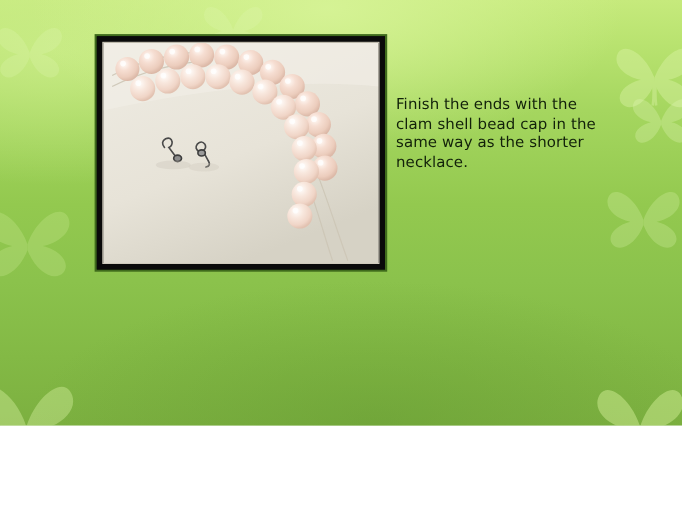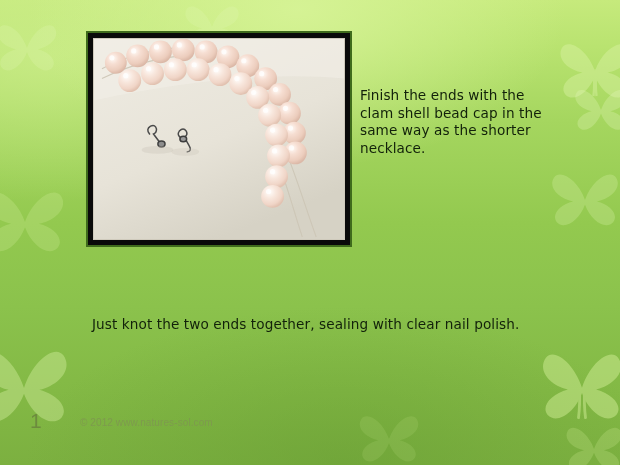--- a/index.html
+++ b/index.html
@@ -7,21 +7,21 @@
     padding: 0;
     background: #ffffff;
   }
   body {
     font-family: "DejaVu Sans", sans-serif;
   }
 
   #slide {
     position: relative;
     width: 620px;
-    height: 465px;
+    height: 387px;
     overflow: hidden;
     background:
       radial-gradient(ellipse 70% 55% at 48% 2%, rgba(214,243,150,0.95) 0%, rgba(214,243,150,0.0) 62%),
       radial-gradient(ellipse 60% 45% at 8% 12%, rgba(205,238,140,0.75) 0%, rgba(205,238,140,0.0) 70%),
       radial-gradient(ellipse 75% 50% at 55% 100%, rgba(104,158,52,0.55) 0%, rgba(104,158,52,0.0) 68%),
       linear-gradient(180deg, #c6ea7c 0%, #b9e370 10%, #a5d65f 26%, #93c94f 48%, #8bc24c 66%, #83b945 84%, #7cb040 100%);
   }
 
   
   .bf {
@@ -302,19 +302,18 @@
         </svg>
       </div>
     </div>
   </div>
 
   <div id="text-right" class="slide-text">
     <div class="para">Finish the ends with the clam shell bead cap in the same way as the shorter necklace.</div>
   </div>
 
   <div id="text-bottom" class="slide-text">
-    <div class="para">Just knot the two ends together, sealing with clear nail polish.</div>
   </div>
 
   <div id="page-number">1</div>
   <div id="copyright">© 2012 www.natures-sol.com</div>
 
 </div>
 
 </body></html>

